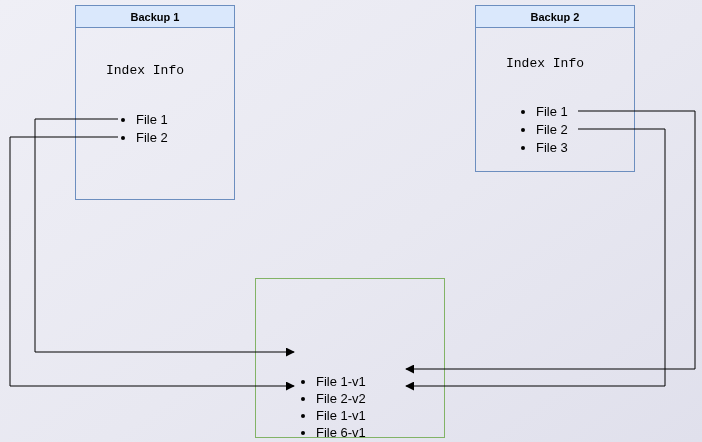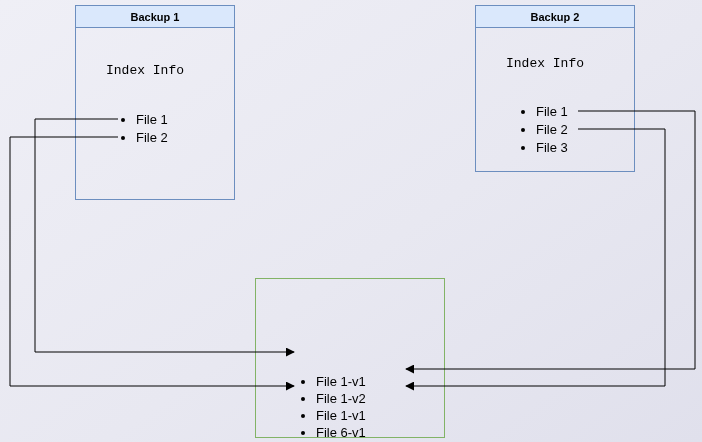--- a/index.html
+++ b/index.html
@@ -99,21 +99,21 @@
     <ul class="file-list" style="left:45px; top:97px;">
       <li>File 1</li>
       <li>File 2</li>
       <li>File 3</li>
     </ul>
   </div>
 
   <div class="node green" id="dedup" style="left:255px; top:278px; width:190px; height:160px;">
     <ul class="file-list" style="left:45px; top:66px;margin-top:28px;">
       <li>File 1-v1</li>
-      <li>File 1-v2</li>
+      <li>File 2-v2</li>
       <li>File 1-v1</li>
       <li>File 6-v1</li>
     </ul>
   </div>
 
   <svg class="edges" width="702" height="442" viewBox="0 0 702 442">
     <defs>
       <marker id="arrowhead" viewBox="0 0 10 10" refX="9" refY="5" markerWidth="9" markerHeight="9" orient="auto-start-reverse">
         <path class="arrowhead" d="M0,0 L10,5 L0,10 z"></path>
       </marker>

